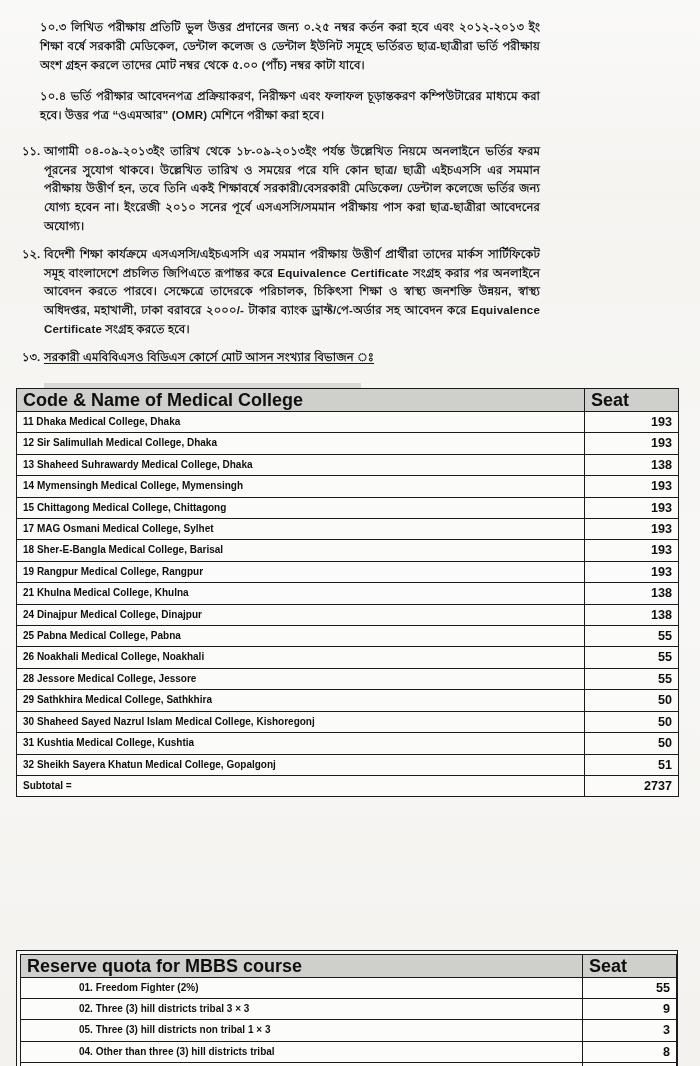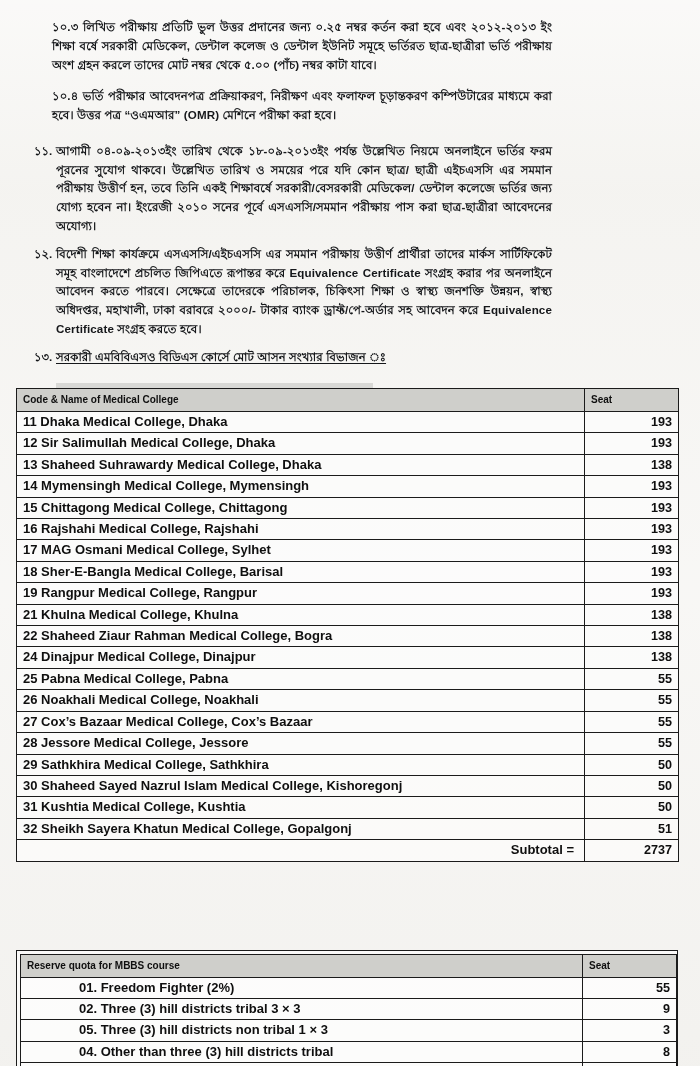--- a/index.html
+++ b/index.html
@@ -18,21 +18,21 @@
   .page {
     position: absolute;
     inset: 0;
     background:
       linear-gradient(180deg, rgba(255,255,255,0.55) 0%, rgba(246,245,242,0.2) 18%, rgba(255,255,255,0.35) 55%, rgba(240,239,236,0.35) 100%),
       #f4f3f0;
   }
   
   .prose {
     position: absolute;
-    left: 12px;
+    left: 0;
     top: 0;
     width: 556px;
   }
   .para {
     display: flex;
     align-items: flex-start;
     margin: 0 0 9px 0;
   }
   .para-num {
     flex: 0 0 auto;
@@ -77,47 +77,47 @@
   table.seat-table {
     width: 100%;
     border-collapse: collapse;
     table-layout: fixed;
     background: rgba(255,255,255,0.55);
   }
   table.seat-table td,
   table.seat-table th {
     border: 1.3px solid #1b1b1b;
     padding: 0 6px;
-    font-size: 13px;
+    font-size: 10px;
     font-weight: 700;
     color: #0f0f0f;
     height: 20.4px;
     line-height: 20.4px;
     white-space: nowrap;
     overflow: hidden;
     text-align: left;
     font-family: "Liberation Sans", sans-serif;
   }
   table.seat-table th {
     background: #cfcfcb;
     height: 22px;
     line-height: 22px;
-    font-size: 10px;
+    font-size: 18px;
   }
   table.seat-table col.c-name { width: 568px; }
   table.seat-table col.c-seat { width: 94px; }
   table.seat-table .seat-cell {
     text-align: right;
     font-size: 12.6px;
   }
   table.seat-table th.seat-head {
     text-align: left;
   }
   table.seat-table .subtotal-label {
-    text-align: right;
+    text-align: left;
     padding-right: 10px;
   }
   .quota-name { padding-left: 58px !important; }
   .tbl-outer {
     border: 1.6px solid #1b1b1b;
     padding: 2.5px 3px 3px 3px;
     background: rgba(255,255,255,0.5);
     box-sizing: border-box;
   }
   .tbl-outer table.seat-table td,
@@ -195,57 +195,45 @@
           </tr>
           <tr>
             <td>14 Mymensingh Medical College, Mymensingh</td>
             <td class="seat-cell">193</td>
           </tr>
           <tr>
             <td>15 Chittagong Medical College, Chittagong</td>
             <td class="seat-cell">193</td>
           </tr>
           <tr>
-            <td>16 Rajshahi Medical College, Rajshahi</td>
-            <td class="seat-cell">193</td>
-          </tr>
-          <tr>
             <td>17 MAG Osmani Medical College, Sylhet</td>
             <td class="seat-cell">193</td>
           </tr>
           <tr>
             <td>18 Sher-E-Bangla Medical College, Barisal</td>
             <td class="seat-cell">193</td>
           </tr>
           <tr>
             <td>19 Rangpur Medical College, Rangpur</td>
             <td class="seat-cell">193</td>
           </tr>
           <tr>
             <td>21 Khulna Medical College, Khulna</td>
             <td class="seat-cell">138</td>
           </tr>
           <tr>
-            <td>22 Shaheed Ziaur Rahman Medical College, Bogra</td>
-            <td class="seat-cell">138</td>
-          </tr>
-          <tr>
             <td>24 Dinajpur Medical College, Dinajpur</td>
             <td class="seat-cell">138</td>
           </tr>
           <tr>
             <td>25 Pabna Medical College, Pabna</td>
             <td class="seat-cell">55</td>
           </tr>
           <tr>
             <td>26 Noakhali Medical College, Noakhali</td>
-            <td class="seat-cell">55</td>
-          </tr>
-          <tr>
-            <td>27 Cox’s Bazaar Medical College, Cox’s Bazaar</td>
             <td class="seat-cell">55</td>
           </tr>
           <tr>
             <td>28 Jessore Medical College, Jessore</td>
             <td class="seat-cell">55</td>
           </tr>
           <tr>
             <td>29 Sathkhira Medical College, Sathkhira</td>
             <td class="seat-cell">50</td>
           </tr>

